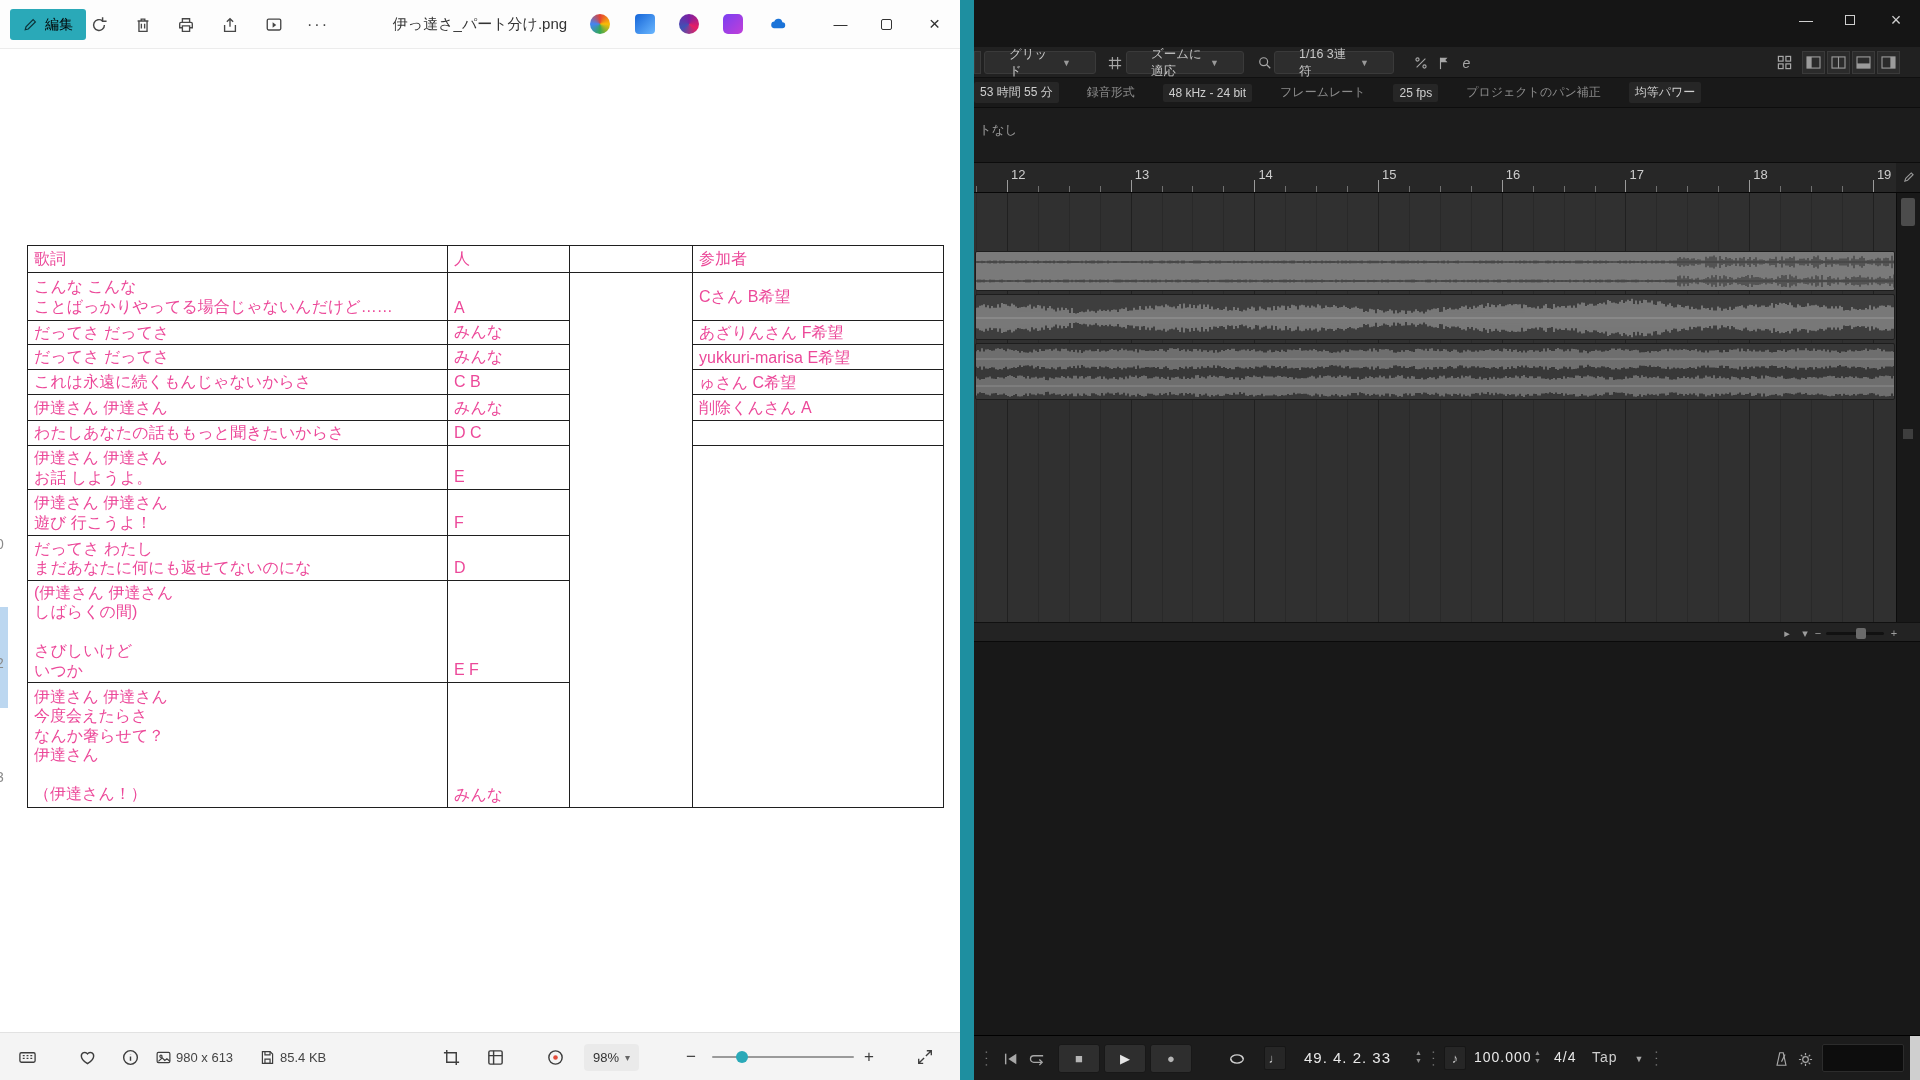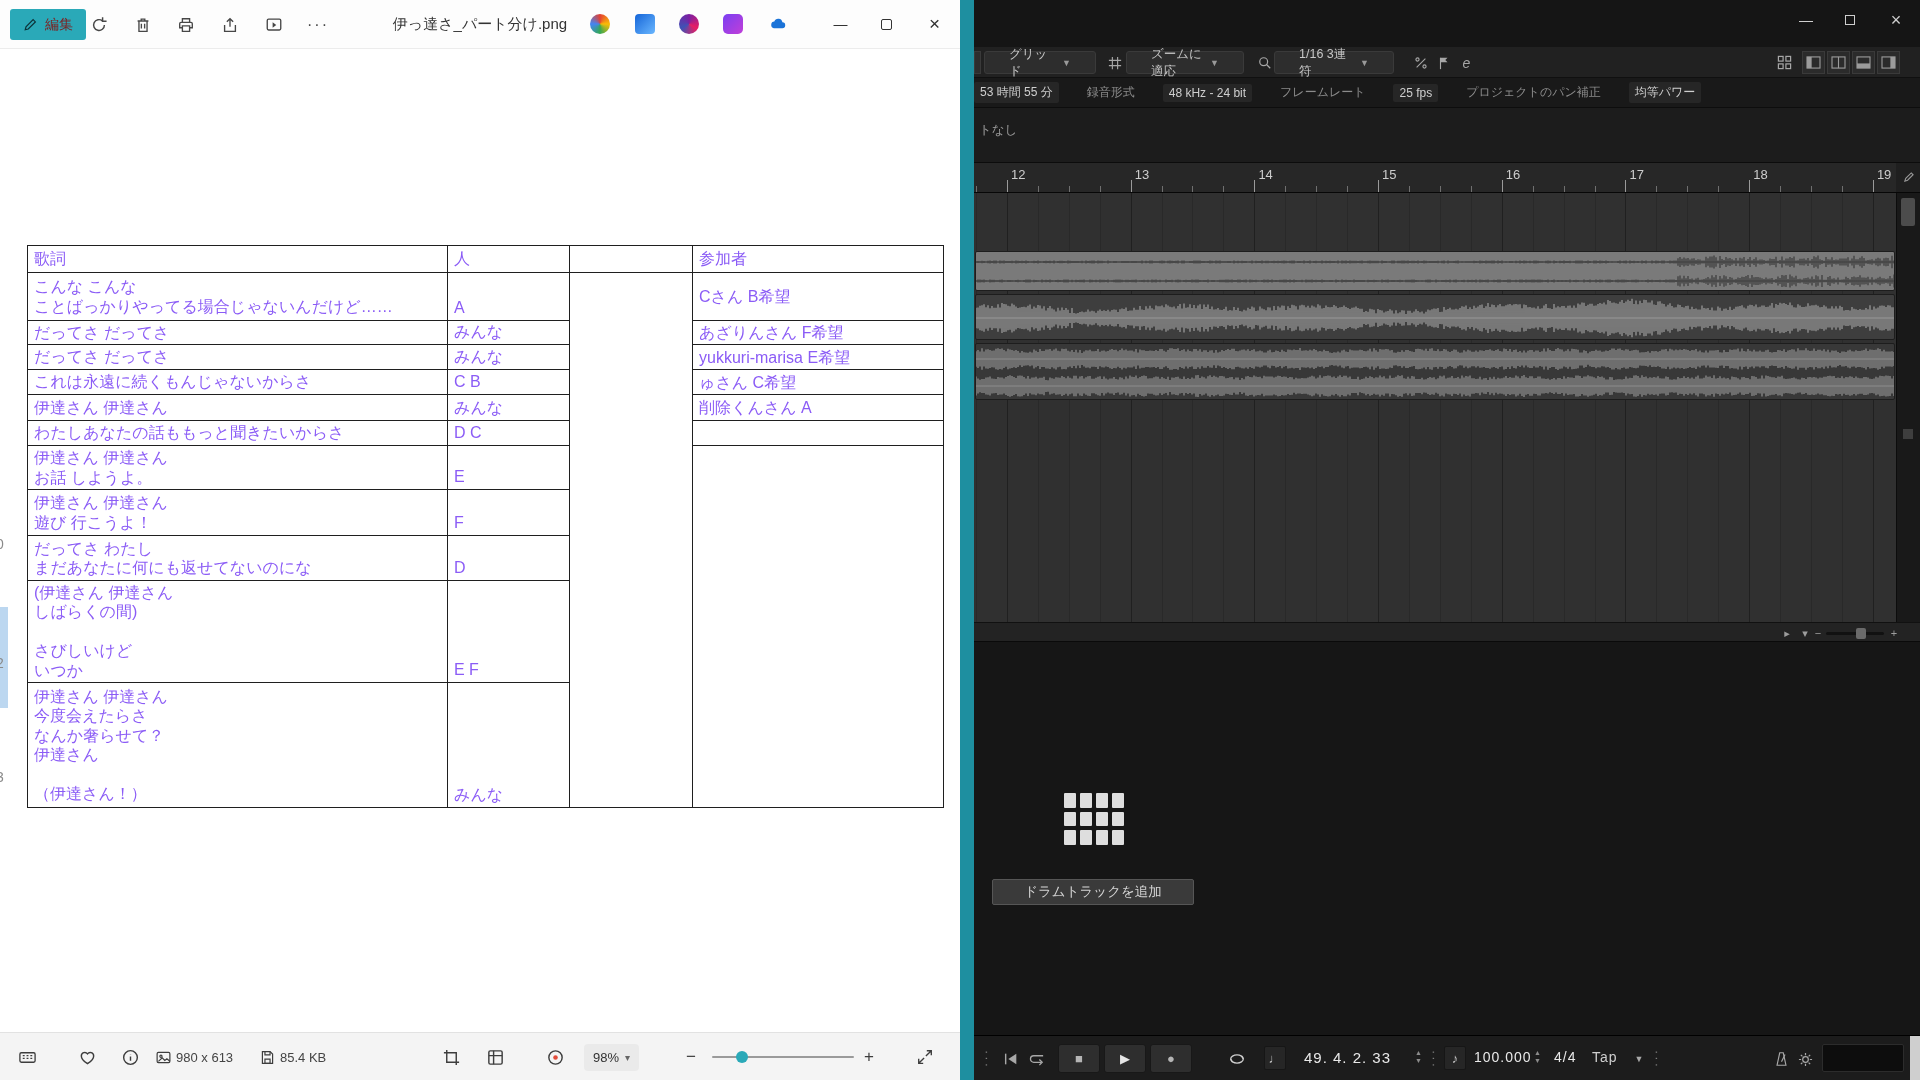--- a/index.html
+++ b/index.html
@@ -4,31 +4,31 @@
 <style>
 :root{--accent:#2aa9b8;--divider:#1e8fa0;}
 *{box-sizing:border-box;margin:0;padding:0;}
 html,body{background:#000;}
 body{font-family:"Liberation Sans","DejaVu Sans",sans-serif;}
 #screen{position:relative;width:1920px;height:1080px;overflow:hidden;background:#fff;}
 
 
 #photos{position:absolute;left:0;top:0;width:960px;height:1080px;background:#fff;overflow:hidden;}
 .p-titlebar{position:absolute;left:0;top:0;width:960px;height:49px;background:#fdfdfd;border-bottom:1px solid #ececec;}
-.edit-btn{position:absolute;left:10px;top:9px;height:31px;border-radius:3px;background:var(--accent);color:#7f1d1d;display:flex;align-items:center;gap:7px;padding:0 13px;font-size:14px;cursor:default;}
+.edit-btn{position:absolute;left:10px;top:9px;height:31px;border-radius:3px;background:var(--accent);color:#000000;display:flex;align-items:center;gap:7px;padding:0 13px;font-size:14px;cursor:default;}
 .tb-ic{position:absolute;top:7px;width:36px;height:36px;border-radius:4px;display:flex;align-items:center;justify-content:center;color:#474747;}
 .p-title{position:absolute;left:480px;top:15px;transform:translateX(-50%);font-size:15px;color:#333;white-space:nowrap;}
 .app-ic{position:absolute;top:14px;width:20px;height:20px;border-radius:50%;}
 .winbtn{position:absolute;top:0;width:45px;height:48px;display:flex;align-items:center;justify-content:center;color:#333;font-size:14px;}
 .maxbox{width:11px;height:11px;border:1.4px solid #333;border-radius:2px;display:inline-block;}
 .p-canvas{position:absolute;left:0;top:49px;width:960px;height:983px;background:#ffffff;overflow:hidden;}
 .edge-num{position:absolute;left:-4px;font-size:14px;color:#8a8a8a;}
 .sel-strip{position:absolute;left:0;top:558px;width:8px;height:101px;background:#bcd7f0;}
 .lyrics-table{position:absolute;left:27px;top:196px;border-collapse:collapse;table-layout:fixed;width:916px;background:#fff;}
-.lyrics-table th,.lyrics-table td{border:1.5px solid #1f1f1f;font-size:16px;color:#8b5cf6;overflow:hidden;}
+.lyrics-table th,.lyrics-table td{border:1.5px solid #1f1f1f;font-size:16px;color:#ec4899;overflow:hidden;}
 .lyrics-table th{font-weight:normal;text-align:left;padding:2px 6px;height:27px;vertical-align:middle;}
 .lyrics-table td.lyr{white-space:pre-line;padding:1px 6px;line-height:19.5px;vertical-align:middle;}
 .lyrics-table td.part{vertical-align:bottom;padding:1px 6px 3px;line-height:19px;}
 .lyrics-table td.who{padding:1px 6px;line-height:19px;vertical-align:middle;}
 .lyrics-table th.gaph{border-left:1.5px solid #1f1f1f;border-right:1.5px solid #1f1f1f;}
 .lyrics-table td.gap{border-top:none;border-bottom:none;}
 .lyrics-table td.noline{border-top:none;border-bottom:none;}
 .lyrics-table tr:last-child td{border-bottom:1.5px solid #1f1f1f;}
 .p-statusbar{position:absolute;left:0;top:1032px;width:960px;height:48px;background:#f4f4f4;border-top:1px solid #e2e2e2;}
 .sb-ic{position:absolute;top:13px;width:22px;height:22px;display:flex;align-items:center;justify-content:center;color:#3d3d3d;}
@@ -570,39 +570,20 @@
           <span>−</span>
         </div>
       <div class="z-track">
           <div class="z-thumb"></div>
         </div>
       <div class="z-el" style="left:914px;width:12px">
           <span>+</span>
         </div>
     </div>
 
-    <div class="d-lower">
-      <div class="drum-grid">
-        <span></span>
-          <span></span>
-          <span></span>
-          <span></span>
-        <span></span>
-          <span></span>
-          <span></span>
-          <span></span>
-        <span></span>
-          <span></span>
-          <span></span>
-          <span></span>
-      </div>
-      <div class="drum-btn">
-          <span>ドラムトラックを追加</span>
-        </div>
-    </div>
 
     <footer class="d-transport">
       <div class="tr-ic" style="left:2px">
           <span class="vdots">···</span>
         </div>
       <div class="tr-ic" style="left:26px">
           <svg width="16" height="14" viewBox="0 0 18 14">
             <path d="M3 1v12" stroke="currentColor" stroke-width="1.6"></path>
             <path d="M15 1L6 7l9 6z" fill="currentColor"></path>
           </svg>

